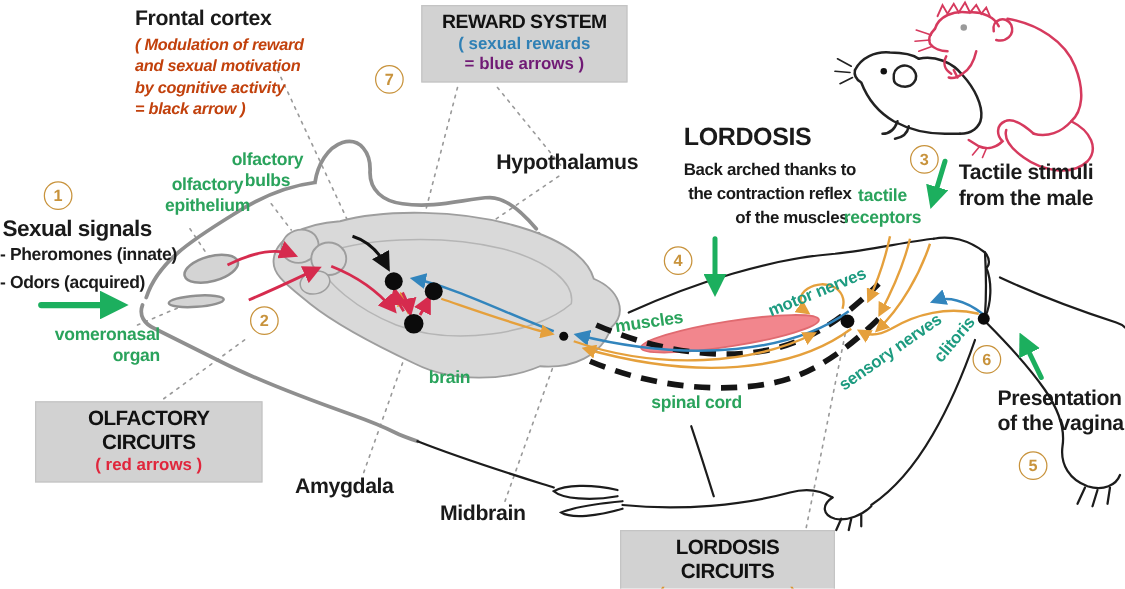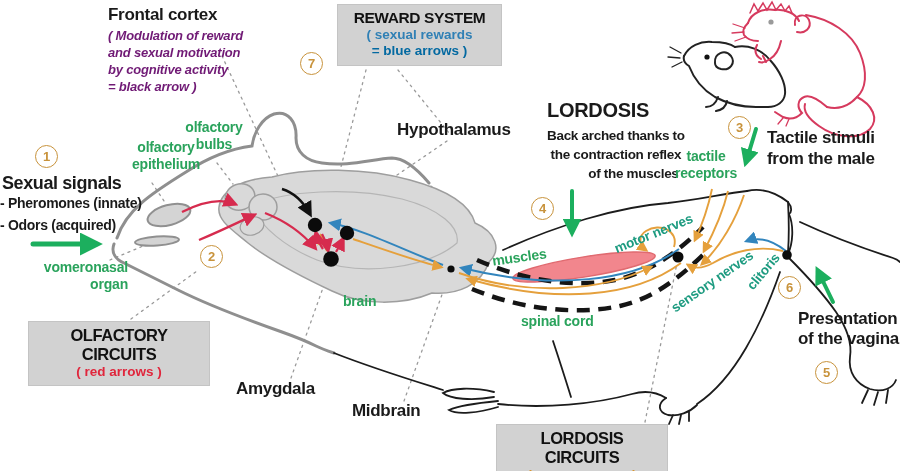--- a/index.html
+++ b/index.html
@@ -9,21 +9,21 @@
   .L{position:absolute;white-space:nowrap;}
   .bold17{font-size:17px;font-weight:bold;letter-spacing:-0.3px;}
   .green{color:#2aa35c;font-size:14px;font-weight:bold;letter-spacing:-0.2px;line-height:17px;}
   .teal{color:#1d9b80;font-size:13.5px;font-weight:bold;letter-spacing:-0.2px;}
   .wrap{white-space:normal;text-align:center;}
   .num{position:absolute;width:21px;height:21px;border:1.6px solid #c8933c;border-radius:50%;
        color:#c8933c;font-size:13px;font-weight:bold;text-align:center;line-height:21px;background:#fff;}
   .gbox{position:absolute;background:#d2d2d2;border:1px solid #c4c4c4;text-align:center;padding:4px 8px 6px 8px;}
   .gbox .t{font-size:16.5px;font-weight:bold;letter-spacing:-0.4px;color:#111;}
   .gbox .s{font-size:13.5px;font-weight:bold;}
-  .note{font-style:italic;font-size:13px;font-weight:bold;line-height:17px;letter-spacing:-0.2px;color:#701a75;}
+  .note{font-style:italic;font-size:13px;font-weight:bold;line-height:17px;letter-spacing:-0.2px;color:#c2410c;}
   .rot{transform-origin:center center;}
 </style>
 </head>
 <body>
 
 <div id="stage">
 
 <svg id="diagram-svg" width="900" height="471" viewBox="0 0 900 471">
   <defs>
     <marker id="mRed" viewBox="0 0 10 10" refX="7.5" refY="5" markerWidth="6.5" markerHeight="6.5" orient="auto">
@@ -181,21 +181,21 @@
 <div class="L" style="left:108px;top:27px;">
   <div class="note">( Modulation of reward</div>
   <div class="note">and sexual motivation</div>
   <div class="note">by cognitive activity</div>
   <div class="note">= black arrow )</div>
 </div>
 
 <div class="gbox" style="left:337px;top:4px;width:147px;">
   <div class="t" style="font-size:15.5px;">REWARD SYSTEM</div>
   <div class="s" style="color:#3080b5;line-height:16px;">( sexual rewards</div>
-  <div class="s" style="color:#0369a1;line-height:16px;">= blue arrows )</div>
+  <div class="s" style="color:#701a75;line-height:16px;">= blue arrows )</div>
 </div>
 
 <div class="num" style="left:300px;top:52px;">7</div>
 <div class="num" style="left:35px;top:145px;">1</div>
 <div class="num" style="left:200px;top:245px;">2</div>
 <div class="num" style="left:728px;top:116px;">3</div>
 <div class="num" style="left:531px;top:197px;">4</div>
 <div class="num" style="left:815px;top:361px;">5</div>
 <div class="num" style="left:778px;top:276px;">6</div>
 

